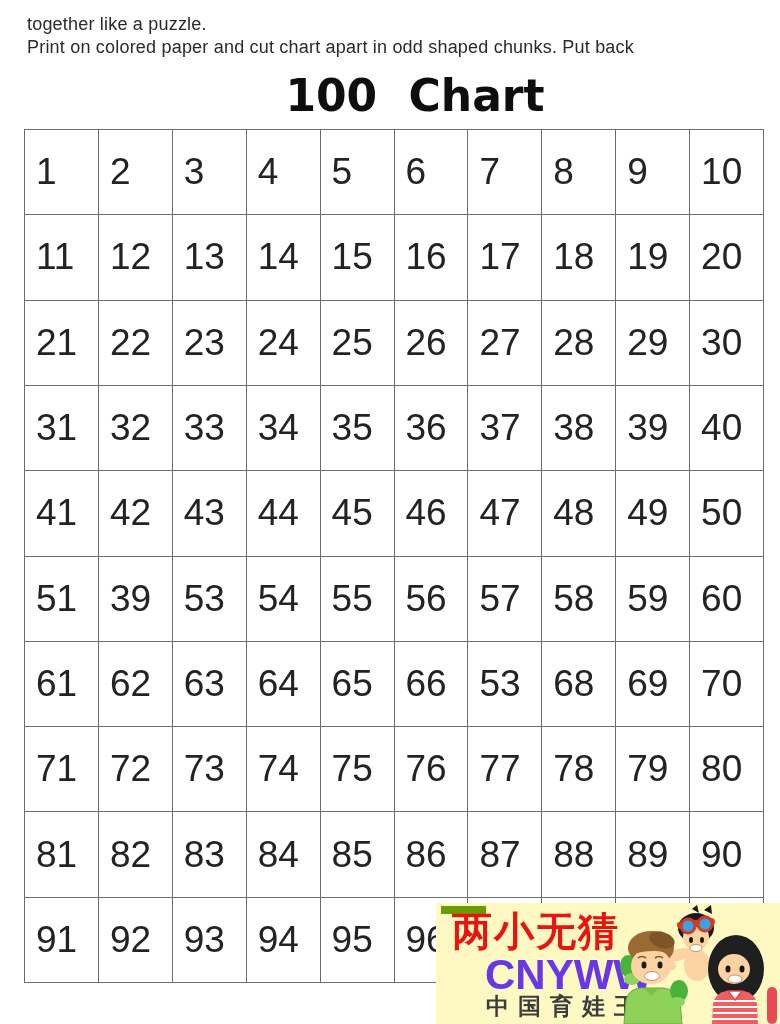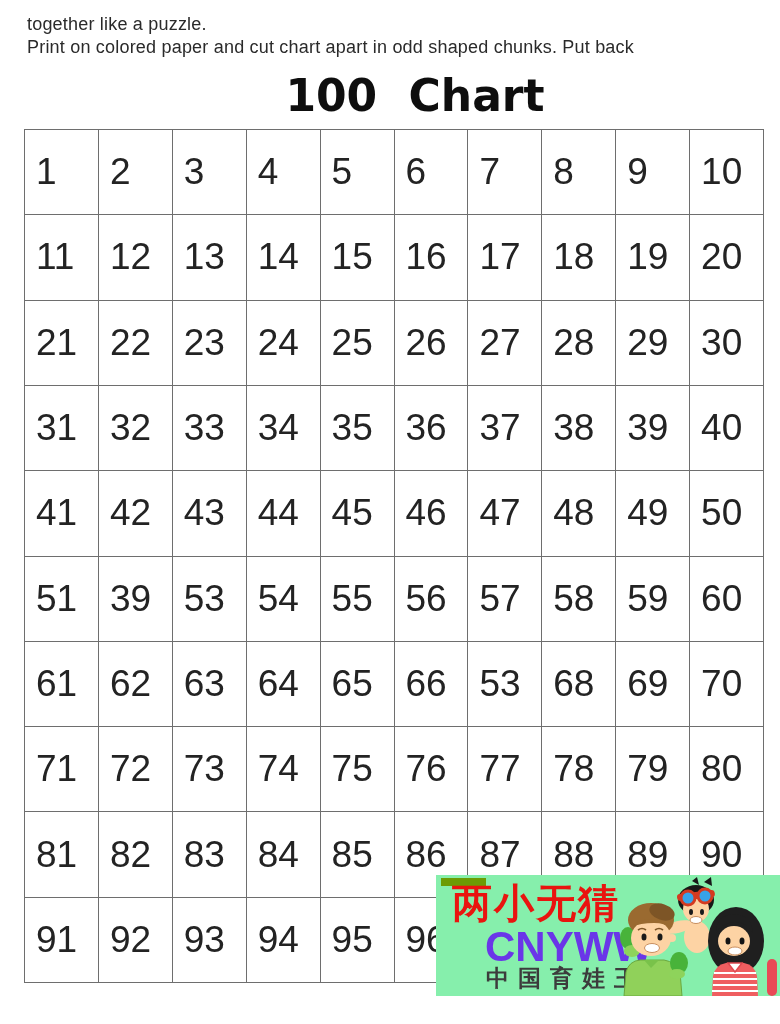--- a/index.html
+++ b/index.html
@@ -55,23 +55,23 @@
     align-items: center;
     padding-left: 11px;
     font-size: 37px;
     color: #232323;
     font-family: "Liberation Sans", sans-serif;
   }
 
   
   .watermark {
     position: absolute;
-    left: 436px; top: 875px;
+    left: 436px; top: 903px;
     width: 344px; height: 121px;
-    background: #86efac;
+    background: #fef9c3;
     z-index: 5;
     text-align: center;
   }
   .wm-bar {
     position: absolute;
     left: 5px; top: 3px;
     width: 45px; height: 8px;
     background: var(--wm-accent, #6c9b04);
   }
   .wm-cn {

